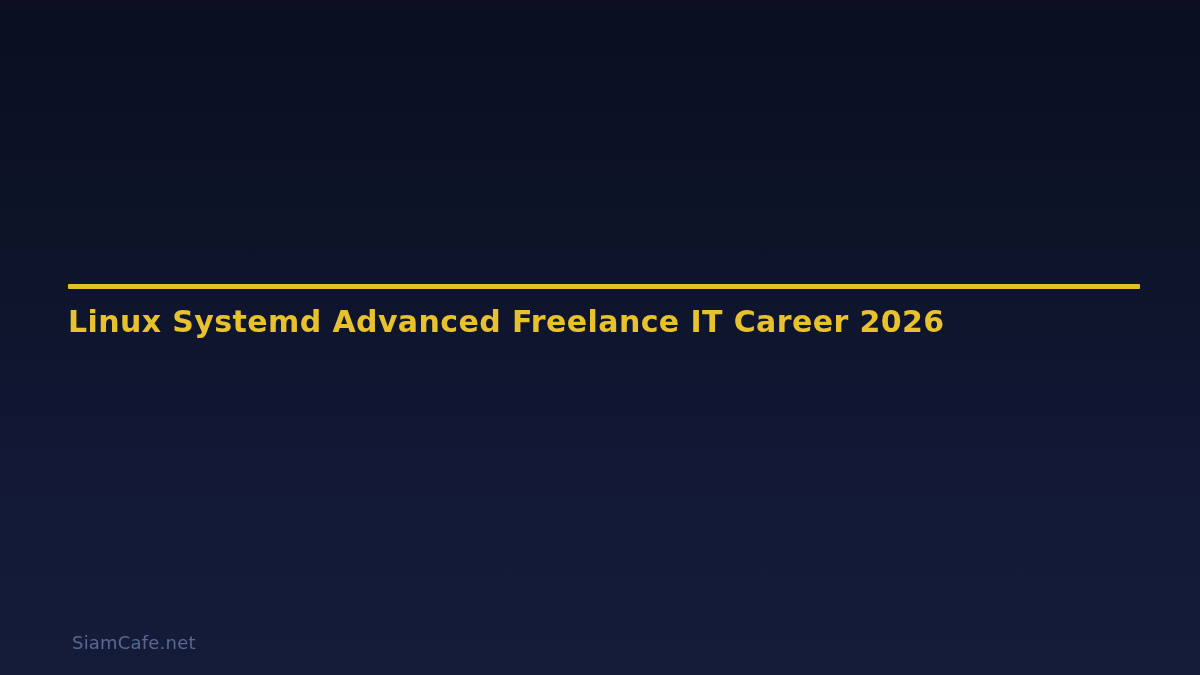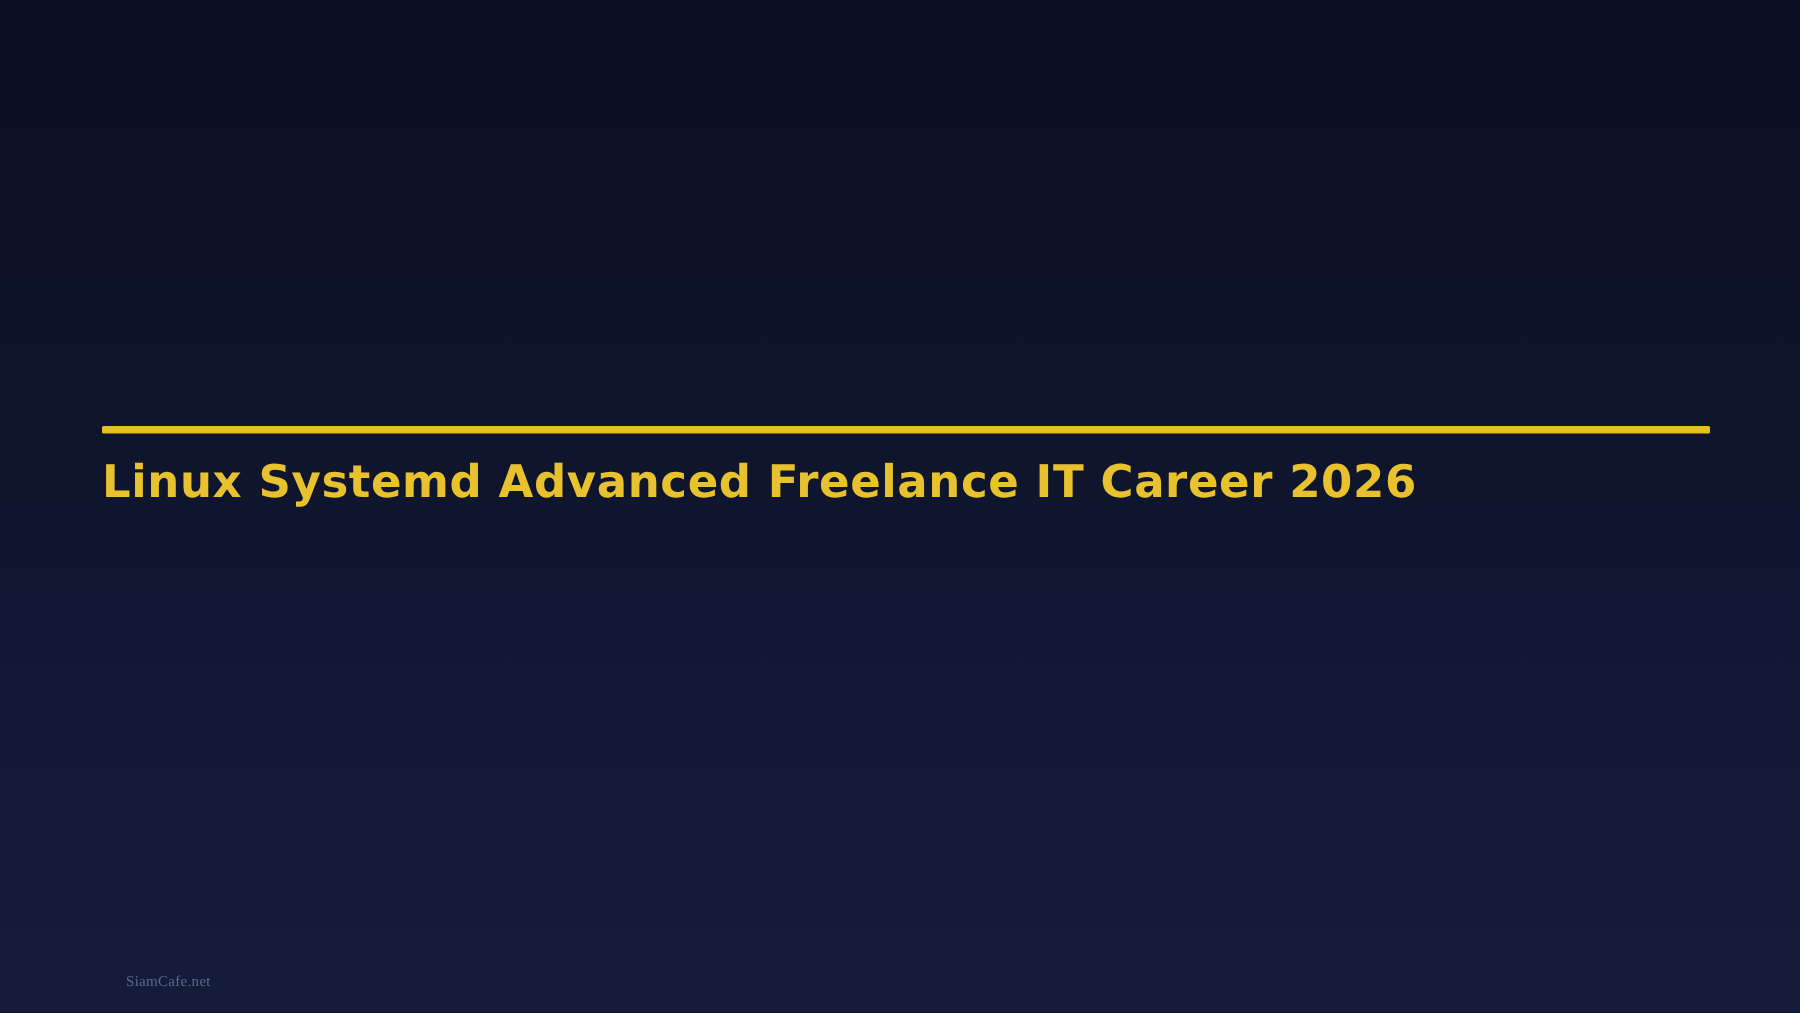--- a/index.html
+++ b/index.html
@@ -63,28 +63,27 @@
     font-weight: bold;
     letter-spacing: 0.4px;
     line-height: 40px;
     white-space: nowrap;
   }
 
   .slide-footer {
     position: absolute;
     left: 68px;
     top: 630px;
-    margin: 16px;
+    margin: 4px;
     color: #59688f;
-    font-size: 10px;
+    font-size: 18px;
     font-weight: normal;
     letter-spacing: .2px;
     line-height: 18px;
     white-space: nowrap;
-    font-family: Liberation Serif, serif;
   }
 </style>
 </head>
 <body>
 
 <div id="slide">
 
   <div class="accent-bar"></div>
 
   <h1 class="slide-title">Linux Systemd Advanced Freelance IT Career 2026</h1>

